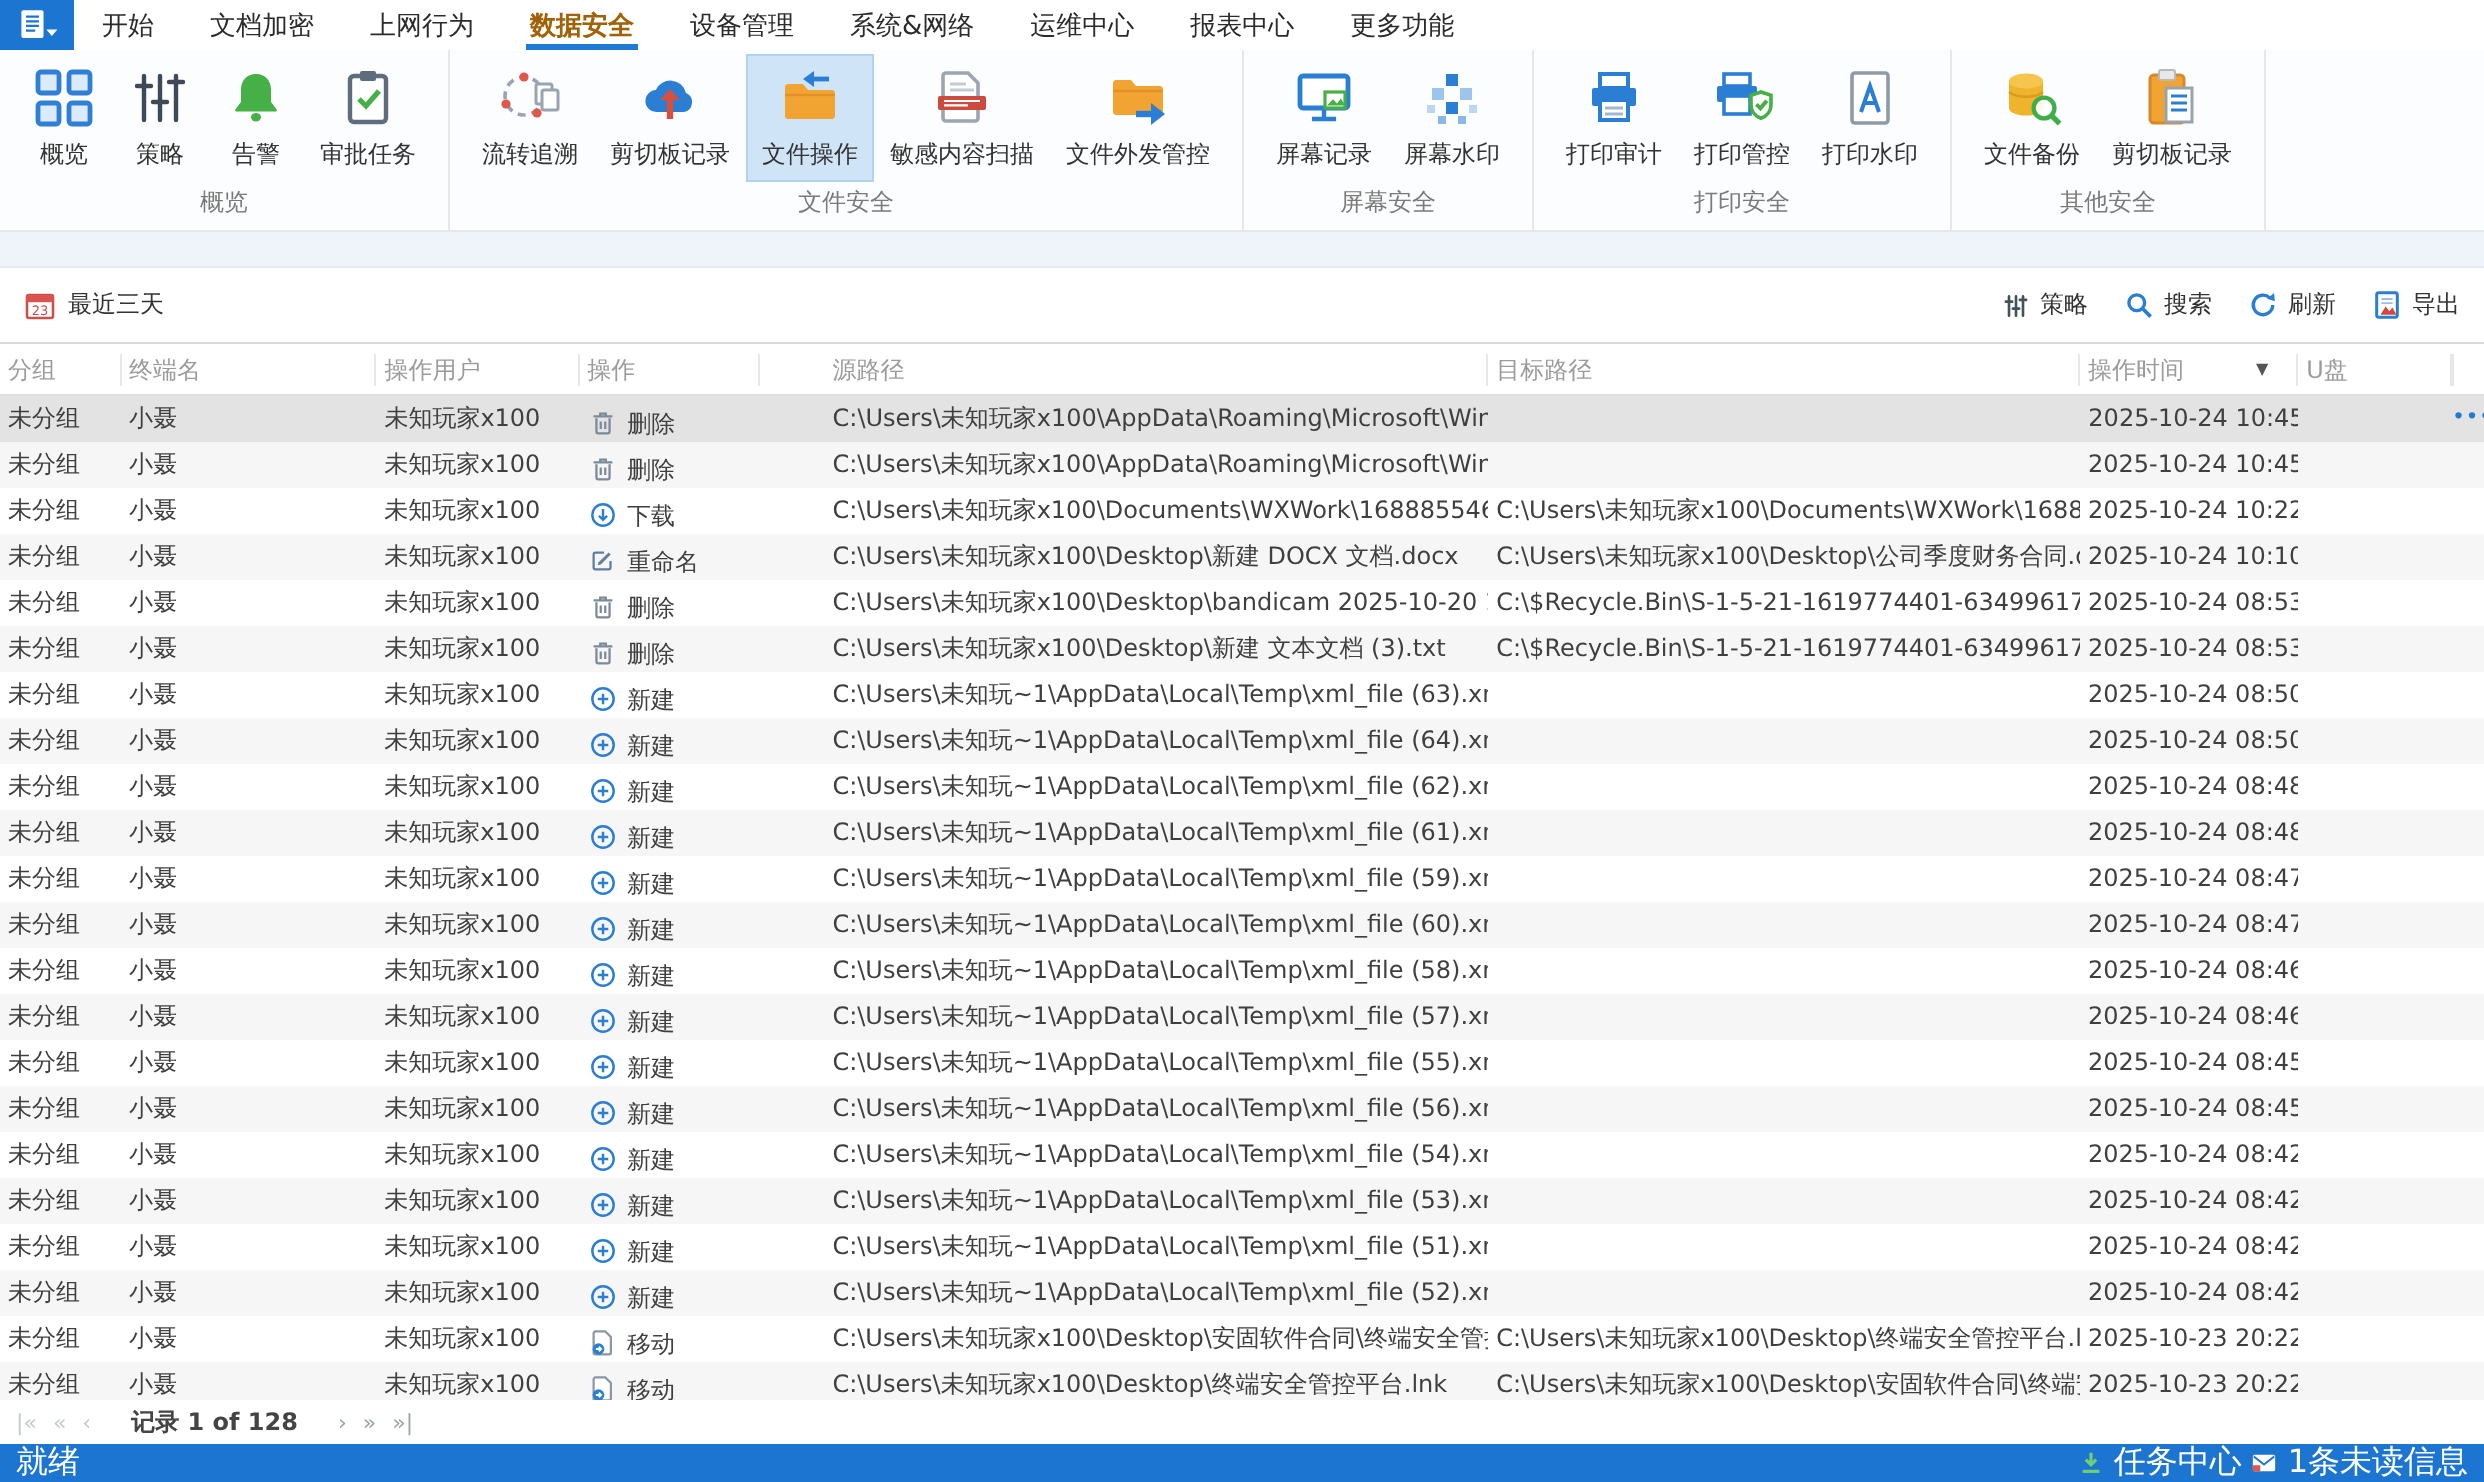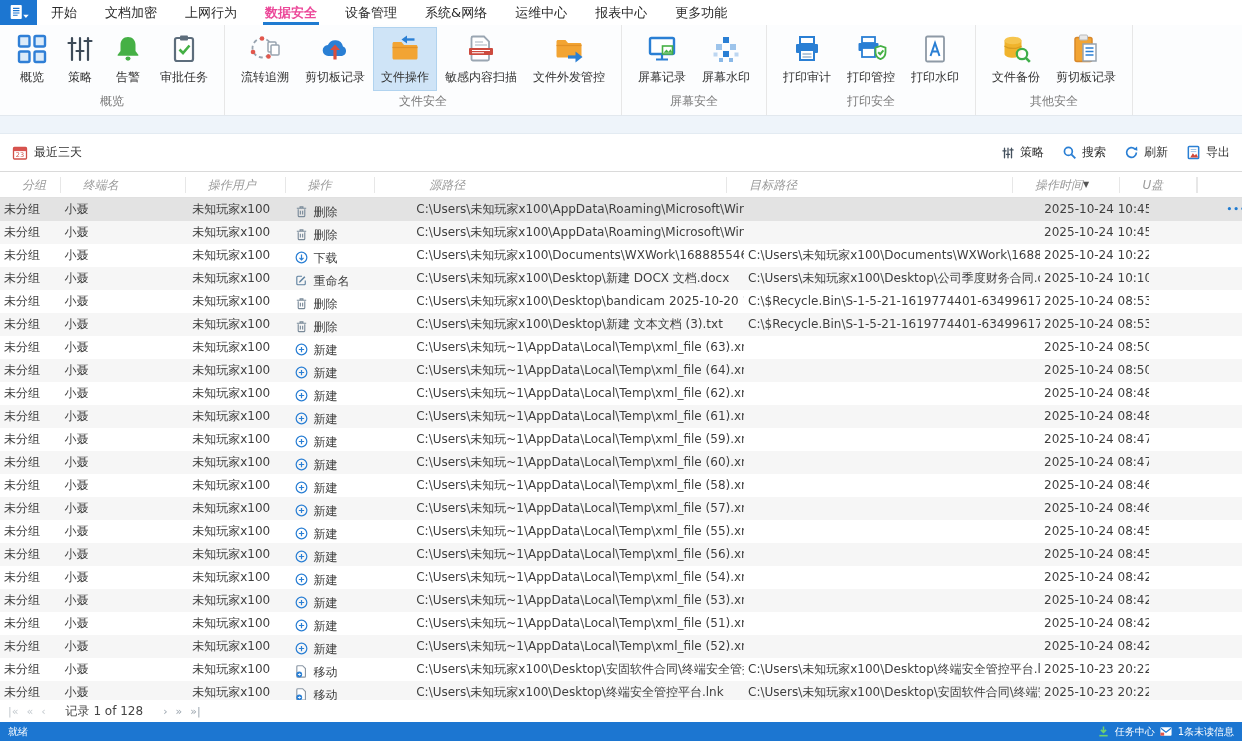--- a/index.html
+++ b/index.html
@@ -7,21 +7,21 @@
     width:1242px;height:741px;overflow:hidden;background:#fff;
     font-family:"DejaVu Sans","Liberation Sans",sans-serif;
     -webkit-font-smoothing:antialiased;
   }
   .app{display:flex;flex-direction:column;width:1242px;height:741px;}
 
   
   .menubar{height:25px;display:flex;align-items:stretch;background:#fff;flex:0 0 auto;}
   .app-btn{width:37px;background:#1c76d1;display:flex;align-items:center;justify-content:center;cursor:pointer;}
   .menu-item{padding:0 14px;font-size:13px;color:#2b2b2b;display:flex;align-items:center;position:relative;cursor:pointer;white-space:nowrap;}
-  .menu-item.active{color:#ec4899;font-weight:bold;}
+  .menu-item.active{color:#a16207;font-weight:bold;}
   .menu-item.active::after{content:"";position:absolute;left:12px;right:12px;bottom:0;height:3px;background:#1f7bd1;}
 
   
   .ribbon{height:90px;display:flex;background:#fcfdfe;border-bottom:1px solid #e2e8ee;flex:0 0 auto;}
   .ribbon-group{display:flex;flex-direction:column;border-right:1px solid #e7e7e7;padding:0 8px;align-items:center;}
   .ribbon-items{display:flex;flex:1 1 auto;align-items:flex-start;padding-top:2px;}
   .ribbon-item{display:flex;flex-direction:column;align-items:center;padding:5px 7px 4px;font-size:12px;color:#333;gap:4px;cursor:pointer;border:1px solid transparent;white-space:nowrap;}
   .ribbon-item svg{width:32px;height:32px;flex:0 0 auto;}
   .ribbon-item.selected{background:#cfe4f7;border-color:#b1d3ef;}
   .ribbon-group-label{text-align:center;font-size:12px;color:#7a7a7a;padding:1px 0 5px;}
@@ -29,44 +29,44 @@
   .band{height:17px;background:#eef4fa;border-bottom:1px solid #e3ebf2;flex:0 0 auto;}
 
   
   .filterbar{height:37px;display:flex;align-items:center;justify-content:space-between;padding:0 12px;background:#fff;border-bottom:1px solid #dadada;flex:0 0 auto;}
   .date-filter{display:flex;align-items:center;gap:6px;font-size:12px;color:#333;cursor:pointer;}
   .fb-right{display:flex;gap:18px;}
   .fb-btn{display:flex;align-items:center;gap:5px;font-size:12px;color:#333;cursor:pointer;}
 
   
   .thead{height:25px;display:flex;align-items:center;color:#9b9b9b;font-size:12px;border-bottom:1px solid #e0e0e0;background:#fff;flex:0 0 auto;}
-  .th{box-sizing:border-box;padding:0 22px;border-right:1px solid #e7e7e7;height:16px;line-height:16px;display:flex;align-items:center;white-space:nowrap;overflow:hidden;cursor:pointer;font-style:italic;}
+  .th{box-sizing:border-box;padding:0 4px;border-right:1px solid #e7e7e7;height:16px;line-height:16px;display:flex;align-items:center;white-space:nowrap;overflow:hidden;cursor:pointer;}
   .sort-caret{margin-left:auto;font-size:8px;color:#555;padding-right:10px;}
   .c0{width:62px;}.c1{width:131px;}.c2{width:104px;}.c3{width:93px;}
   .c4{width:341px;margin-left:32px;}.c5{width:304px;}.c6{width:112px;}.c7{width:79px;}
   .gutter{width:16px;border-right:none !important;}
   .th.gutter{border-left:1px solid #e7e7e7;border-right:none;}
 
   .tbody{flex:1 1 auto;overflow:hidden;background:#fff;}
   .tr{height:23px;display:flex;align-items:center;font-size:12px;color:#3f3f3f;cursor:default;}
   .tr.alt{background:#f6f6f6;}
   .tr.selected{background:#e3e3e3;}
   .td{box-sizing:border-box;padding:0 4px;white-space:nowrap;overflow:hidden;height:23px;line-height:23px;}
   .td.c3{display:flex;line-height:normal;margin-top:12px;}
   .op-ic{width:15px;height:15px;margin-right:5px;flex:0 0 auto;}
   .dots{color:#1f7bd1;font-size:9px;font-weight:bold;letter-spacing:1px;line-height:23px;padding:0;text-align:left;cursor:pointer;}
 
   
   .pager{height:22px;display:flex;align-items:center;font-size:12px;color:#444;padding:0 8px;gap:8px;background:#fff;flex:0 0 auto;}
   .pg-btn{color:#9aa4ad;font-size:11px;cursor:pointer;white-space:nowrap;}
   .pg-btn.disabled{color:#c3c9ce;}
-  .pager-text{margin:0 12px;white-space:nowrap;}
+  .pager-text{margin:0 12px;white-space:nowrap;font-weight:bold;}
 
   
-  .statusbar{height:19px;background:#1c76d1;color:#fff;display:flex;align-items:center;justify-content:space-between;font-size:10px;padding:0 8px;flex:0 0 auto;}
+  .statusbar{height:19px;background:#1c76d1;color:#fff;display:flex;align-items:center;justify-content:space-between;font-size:16px;padding:0 8px;flex:0 0 auto;}
   .sb-right{display:flex;gap:4px;align-items:flex-end;}
   .sb-item{display:flex;gap:5px;align-items:center;cursor:pointer;}
 </style>
 </head>
 <body>
 
 <svg width="0" height="0" style="position:absolute" aria-hidden="true">
   <defs>
     <symbol id="icon-op-delete" viewBox="0 0 16 16">
       <path fill="none" stroke="#7a8a99" stroke-width="1.2" d="M4.5 5.5v7a1 1 0 0 0 1 1h5a1 1 0 0 0 1-1v-7M3 4.5h10M6.5 4.5V3h3v1.5M6.8 7.2v4M9.2 7.2v4"></path>

